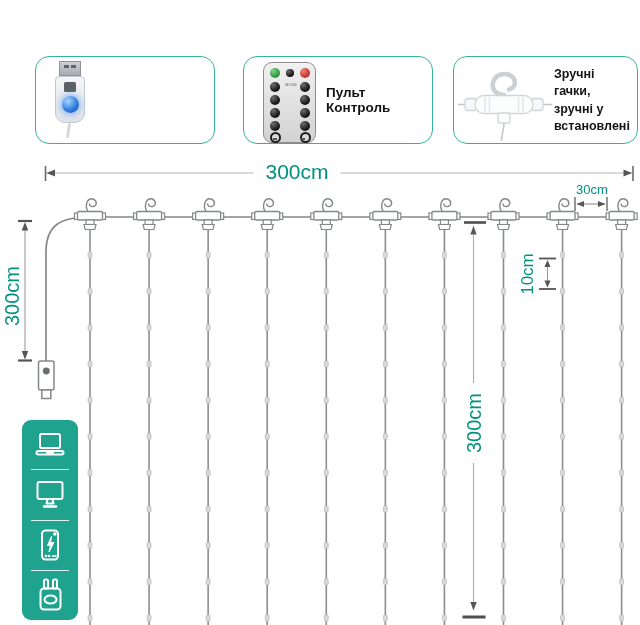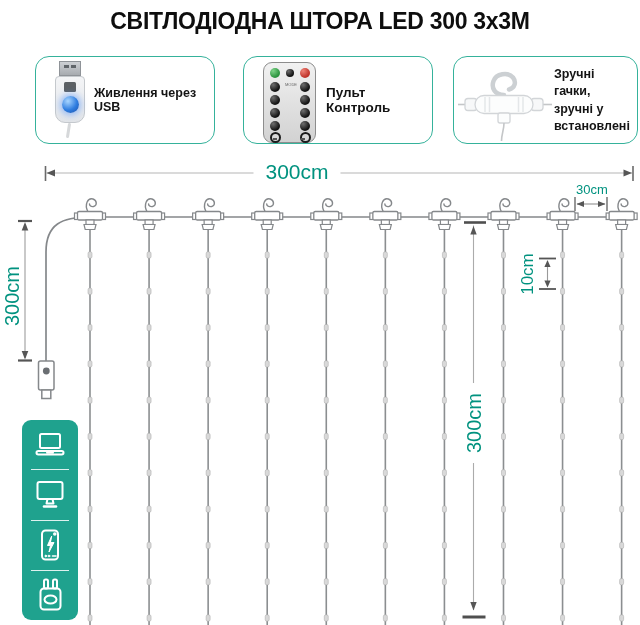--- a/index.html
+++ b/index.html
@@ -67,35 +67,33 @@
         display:flex;flex-direction:column;align-items:center;justify-content:space-evenly;}
   .power-cell{display:flex;align-items:center;justify-content:center;height:44px;}
   .power-divider{width:38px;height:1px;background:rgba(255,255,255,.85);}
   .picon{stroke:#fff;fill:none;stroke-width:2;stroke-linejoin:round;stroke-linecap:round;}
 </style>
 </head>
 <body>
 
 <div class="canvas">
 
-  <div class="title">СВІТЛОДІОДНА ШТОРА LED 300 3х3М</div>
 
   <div class="fbox" id="fbox-usb">
     <div class="usb-photo">
       <div class="usb-metal">
           <span class="slot"></span>
           <span class="slot"></span>
         </div>
       <div class="usb-body">
         <div class="usb-chip"></div>
         <div class="usb-led"></div>
       </div>
       <div class="usb-wire"></div>
     </div>
-    <div class="flabel">Живлення через USB</div>
   </div>
 
   <div class="fbox" id="fbox-hook">
     <svg width="94" height="78" style="position:absolute;left:4px;top:7px">
       <path d="M46 31 C37 31,33 24,35.5 17 C38 9.5,50 7.5,55 13.5 C58.5 18,57 24,51 25.5" fill="none" stroke="#ccd0d3" stroke-width="4.5" stroke-linecap="round"></path>
       <line x1="0" y1="40.5" x2="10" y2="40.5" stroke="#c4c6c8" stroke-width="1.6"></line>
       <line x1="82" y1="40.5" x2="94" y2="40.5" stroke="#c4c6c8" stroke-width="1.6"></line>
       <rect x="7" y="34.5" width="12" height="12" rx="3" fill="#f7f8f9" stroke="#d2d5d8" stroke-width="1.3"></rect>
       <rect x="73" y="34.5" width="12" height="12" rx="3" fill="#f7f8f9" stroke="#d2d5d8" stroke-width="1.3"></rect>
       <rect x="17" y="31.5" width="58" height="18" rx="9" fill="#fcfdfd" stroke="#d2d5d8" stroke-width="1.3"></rect>

